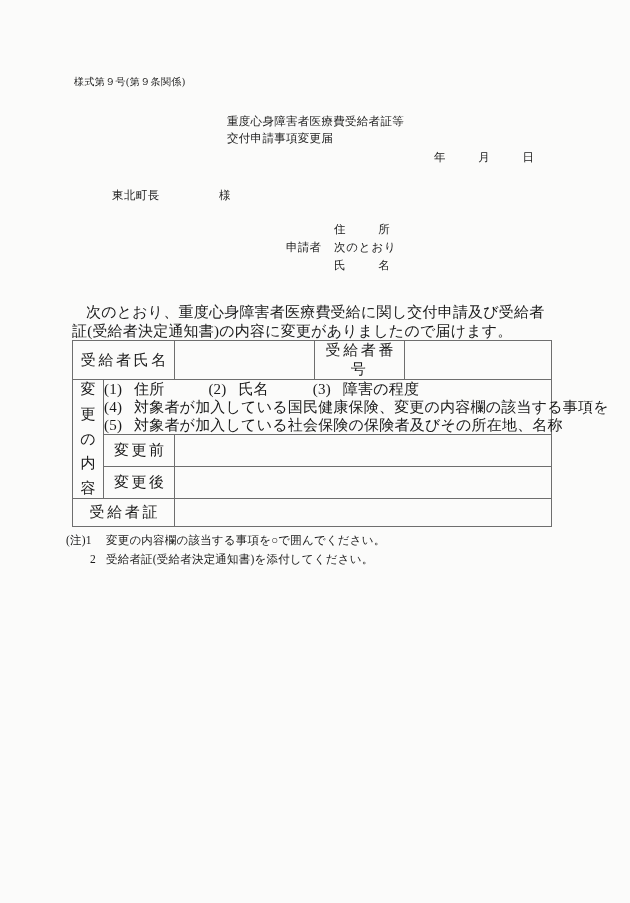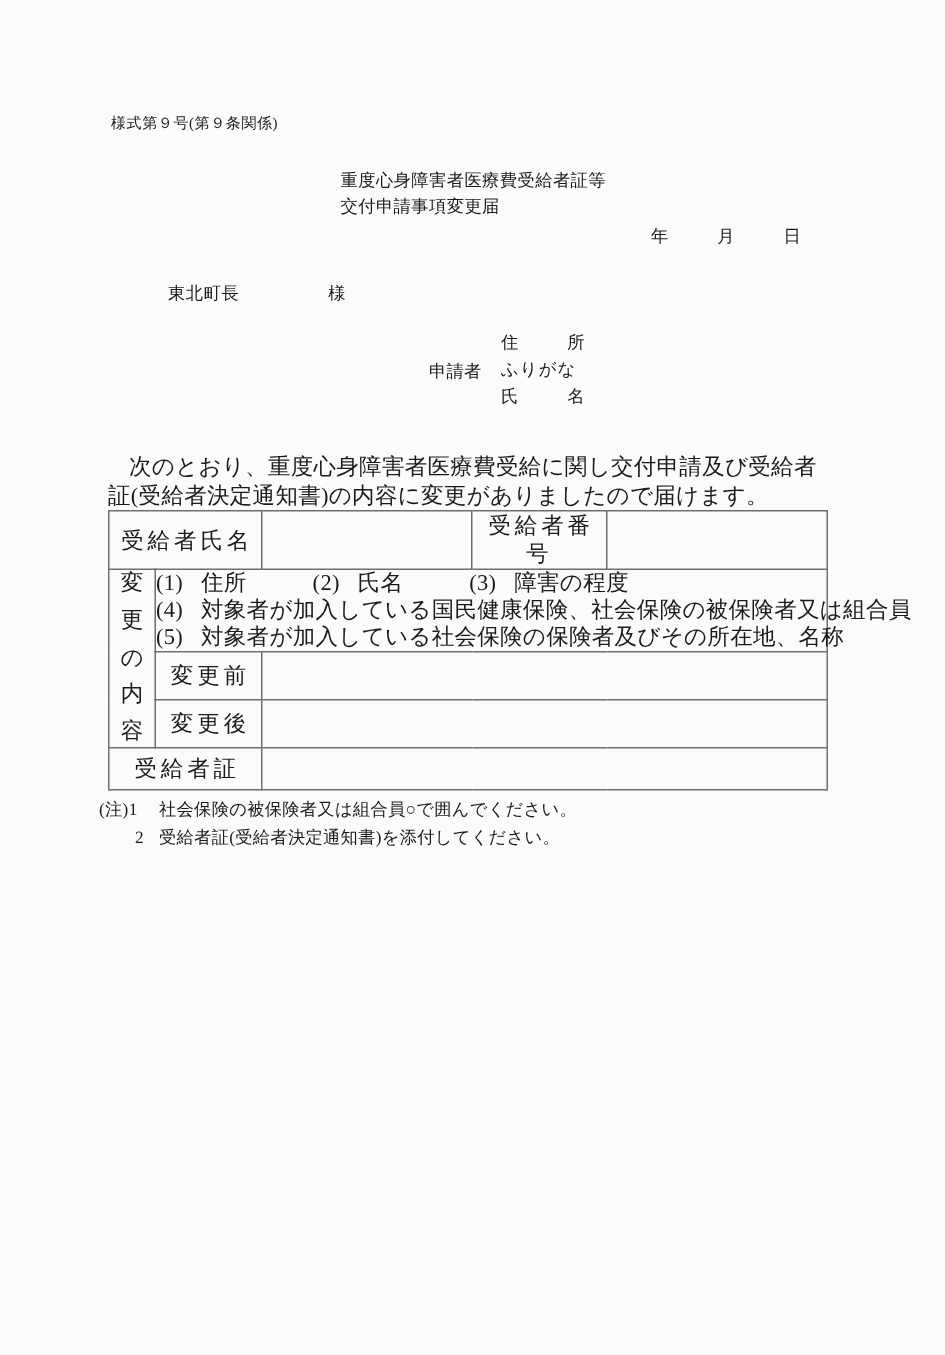--- a/index.html
+++ b/index.html
@@ -220,21 +220,21 @@
 
   <div class="addressee">
     <span>東北町長</span>
     <span class="sama">様</span>
   </div>
 
   <div class="applicant">
     <div class="applicant-label">申請者</div>
     <div class="applicant-fields">
       <span class="field-jusho">住所</span>
-      <span class="field-furigana">ふりがな</span>
+      <span class="field-furigana">次のとおり</span>
       <span class="field-shimei">氏名</span>
     </div>
   </div>
 
   <div class="body-text">次のとおり、重度心身障害者医療費受給に関し交付申請及び受給者証(受給者決定通知書)の内容に変更がありましたので届けます。</div>
 
   <table class="form-table">
     <colgroup>
       <col style="width:31px">
       <col style="width:71px">
@@ -262,21 +262,21 @@
             <span>の</span>
             <span>内</span>
             <span>容</span>
           </div>
         </td>
         <td class="items-cell" colspan="4">
           <div class="item-row">
             <span class="item-num">(1)</span><span>住所</span><span class="item-gap-1"></span><span class="item-num">(2)</span><span>氏名</span><span class="item-gap-2"></span><span class="item-num">(3)</span><span>障害の程度</span>
           </div>
           <div class="item-row">
-            <span class="item-num">(4)</span><span>対象者が加入している国民健康保険、社会保険の被保険者又は組合員</span>
+            <span class="item-num">(4)</span><span>対象者が加入している国民健康保険、変更の内容欄の該当する事項を</span>
           </div>
           <div class="item-row">
             <span class="item-num">(5)</span><span>対象者が加入している社会保険の保険者及びその所在地、名称</span>
           </div>
         </td>
       </tr>
 
       <tr class="row-before">
         <td class="sub-label">
           <span class="spaced">変更前</span>
@@ -295,20 +295,20 @@
         <td class="date-label" colspan="2">
           <span class="spaced">受給者証</span>
         </td>
         <td colspan="3"></td>
       </tr>
     </tbody>
   </table>
 
   <div class="notes">
     <span class="note-line note-1">
-      <span class="note-marker">(注)1</span><span>社会保険の被保険者又は組合員○で囲んでください。</span>
+      <span class="note-marker">(注)1</span><span>変更の内容欄の該当する事項を○で囲んでください。</span>
     </span>
     <span class="note-line note-2">
       <span class="note-marker">2</span><span>受給者証(受給者決定通知書)を添付してください。</span>
     </span>
   </div>
 
 </div>
 
 </body></html>

